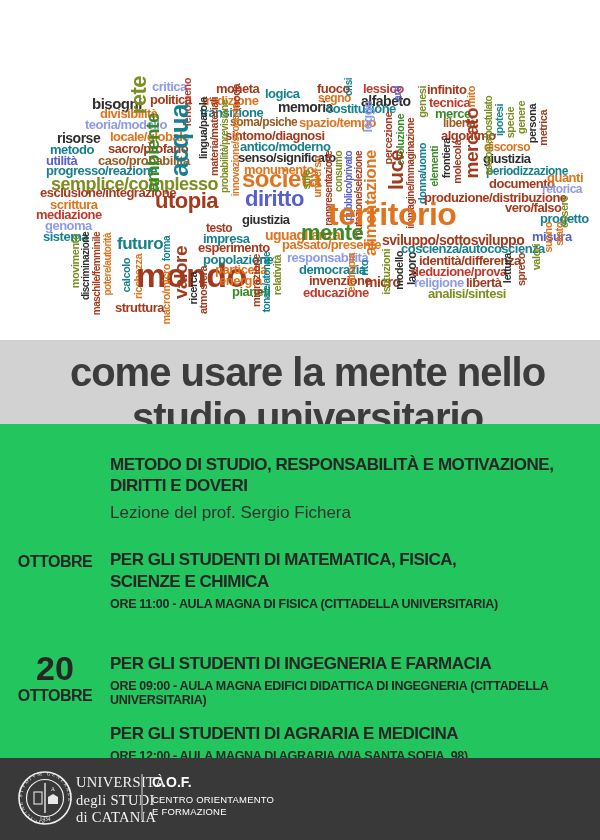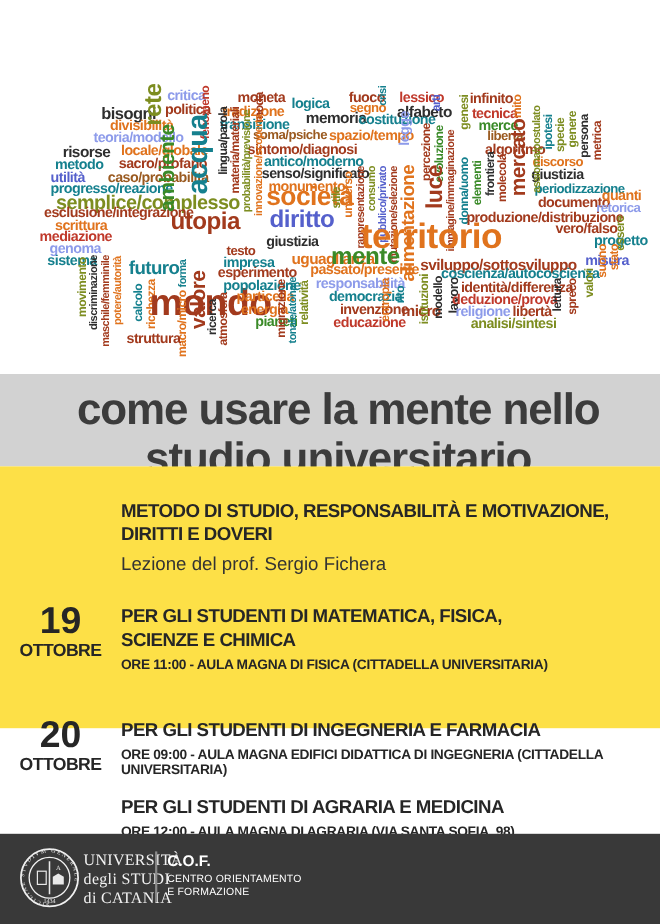--- a/index.html
+++ b/index.html
@@ -16,21 +16,21 @@
   .cloud .w{position:absolute;font-weight:700;letter-spacing:-0.5px;line-height:1;white-space:nowrap;}
   .cloud .w.v{writing-mode:vertical-rl;transform:rotate(180deg);letter-spacing:-0.5px;}
 
   
   .band{position:absolute;top:340px;left:0;width:600px;height:84px;background:#d2d2d2;text-align:center;}
   .band h1{margin:10px 0 4px 15px;font-size:40px;font-weight:700;letter-spacing:-1px;color:#3c3c3c;}
   .badge{display:inline-block;background:#c64118;color:#ffffff;font-size:19px;font-weight:700;
          letter-spacing:-0.5px;padding:4px 12px 5px 12px;}
 
   
-  .details{position:absolute;top:424px;left:0;width:600px;height:238px;background:#fde047;color:#262626;}
+  .details{position:absolute;top:424px;left:0;width:600px;height:334px;background:#22c55e;color:#262626;}
   .course{margin:30px 30px 0 110px;}
   .course .cl{font-size:17px;font-weight:700;letter-spacing:-0.5px;line-height:1.25;}
   .course .lect{font-size:17px;font-weight:400;margin-top:6px;color:#333;}
   .events{margin-top:26px;}
   .evrow{display:flex;margin-bottom:26px;}
   .datecol{width:110px;text-align:center;flex:0 0 110px;}
   .datecol .day{font-size:34px;font-weight:700;line-height:0.9;}
   .datecol .mon{font-size:16px;font-weight:700;letter-spacing:-0.5px;margin-top:4px;}
   .sesscol{flex:1;padding-right:20px;}
   .sess{margin-bottom:16px;}
@@ -203,21 +203,20 @@
 
   <div class="details">
     <div class="course">
       <div class="cl">METODO DI STUDIO, RESPONSABILITÀ E MOTIVAZIONE,</div>
       <div class="cl">DIRITTI E DOVERI</div>
       <div class="lect">Lezione del prof. Sergio Fichera</div>
     </div>
     <div class="events">
         <div class="evrow">
           <div class="datecol">
-            <div class="day">19</div>
             <div class="mon">OTTOBRE</div>
           </div>
           <div class="sesscol">
             <div class="sess">
               <div class="st">PER GLI STUDENTI DI MATEMATICA, FISICA,</div>
               <div class="st">SCIENZE E CHIMICA</div>
               <div class="tm">ORE 11:00 - AULA MAGNA DI FISICA (CITTADELLA UNIVERSITARIA)</div>
             </div>
           </div>
         </div>

